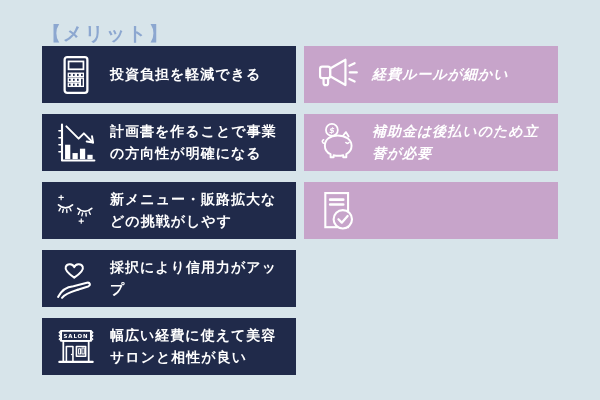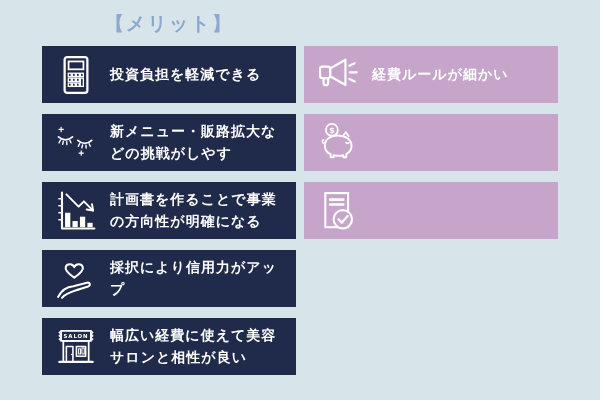--- a/index.html
+++ b/index.html
@@ -3,32 +3,32 @@
 <meta charset="utf-8">
 <style>
   * { margin:0; padding:0; box-sizing:border-box; }
   html,body { background:#fff; }
   body { font-family:"DejaVu Sans","Liberation Sans",sans-serif; }
   .canvas {
     position:relative; width:600px; height:400px;
     background:var(--page-bg,#d7e4ea); overflow:hidden;
   }
   .heading {
-    position:absolute; top:11px; width:254px; text-align:center;
+    position:absolute; top:21px; width:254px; text-align:left;
     font-size:19px; font-weight:bold; letter-spacing:2px;
     color:var(--heading-text,#8ca7d0); white-space:nowrap;
   }
   .heading.merit { left:42px; }
   .heading.demerit { left:304px; }
   .col {
     position:absolute; top:46px; width:254px;
     display:flex; flex-direction:column; gap:11px;
   }
   .col.merit { left:42px; }
-  .col.demerit { left:304px; }
+  .col.demerit { left:304px;font-style:italic; }
   .row { height:57px; display:flex; align-items:center; color:var(--row-text,#ffffff); }
   .col.merit .row { background:var(--merit-bg,#202a4a); }
   .col.demerit .row { background:var(--demerit-bg,#c7a4ca); }
   .icon-wrap { flex:0 0 68px; display:flex; align-items:center; justify-content:center; }
   .icon-wrap svg { width:42px; height:42px; display:block; }
   .row-text {
     flex:1; padding-right:12px; font-size:14px; font-weight:bold;
     line-height:1.55; letter-spacing:1px;
   }
   .defs-svg { position:absolute; width:0; height:0; overflow:hidden; }
@@ -159,36 +159,36 @@
       <span class="icon-wrap">
         <svg viewBox="0 0 48 48">
             <use href="#icon-calculator" xlink:href="#icon-calculator"></use>
           </svg>
       </span>
       <span class="row-text">投資負担を軽減できる</span>
     </div>
     <div class="row">
       <span class="icon-wrap">
         <svg viewBox="0 0 48 48">
+            <use href="#icon-chart-decline" xlink:href="#icon-chart-decline"></use>
+          </svg>
+      </span>
+      <span class="row-text">計画書を作ることで事業の方向性が明確になる</span>
+    </div>
+    <div class="row">
+      <span class="icon-wrap">
+        <svg viewBox="0 0 48 48">
             <use href="#icon-closed-eyes" xlink:href="#icon-closed-eyes"></use>
           </svg>
       </span>
       <span class="row-text">新メニュー・販路拡大などの挑戦がしやす</span>
     </div>
     <div class="row">
       <span class="icon-wrap">
         <svg viewBox="0 0 48 48">
-            <use href="#icon-chart-decline" xlink:href="#icon-chart-decline"></use>
-          </svg>
-      </span>
-      <span class="row-text">計画書を作ることで事業の方向性が明確になる</span>
-    </div>
-    <div class="row">
-      <span class="icon-wrap">
-        <svg viewBox="0 0 48 48">
             <use href="#icon-heart-hand" xlink:href="#icon-heart-hand"></use>
           </svg>
       </span>
       <span class="row-text">採択により信用力がアップ</span>
     </div>
     <div class="row">
       <span class="icon-wrap">
         <svg viewBox="0 0 48 48">
             <use href="#icon-salon" xlink:href="#icon-salon"></use>
           </svg>
@@ -205,20 +205,21 @@
           </svg>
       </span>
       <span class="row-text">経費ルールが細かい</span>
     </div>
     <div class="row">
       <span class="icon-wrap">
         <svg viewBox="0 0 48 48">
             <use href="#icon-piggy-bank" xlink:href="#icon-piggy-bank"></use>
           </svg>
       </span>
+      <span class="row-text">補助金は後払いのため立替が必要</span>
     </div>
     <div class="row">
       <span class="icon-wrap">
         <svg viewBox="0 0 48 48">
             <use href="#icon-document-check" xlink:href="#icon-document-check"></use>
           </svg>
       </span>
     </div>
   </div>
 

